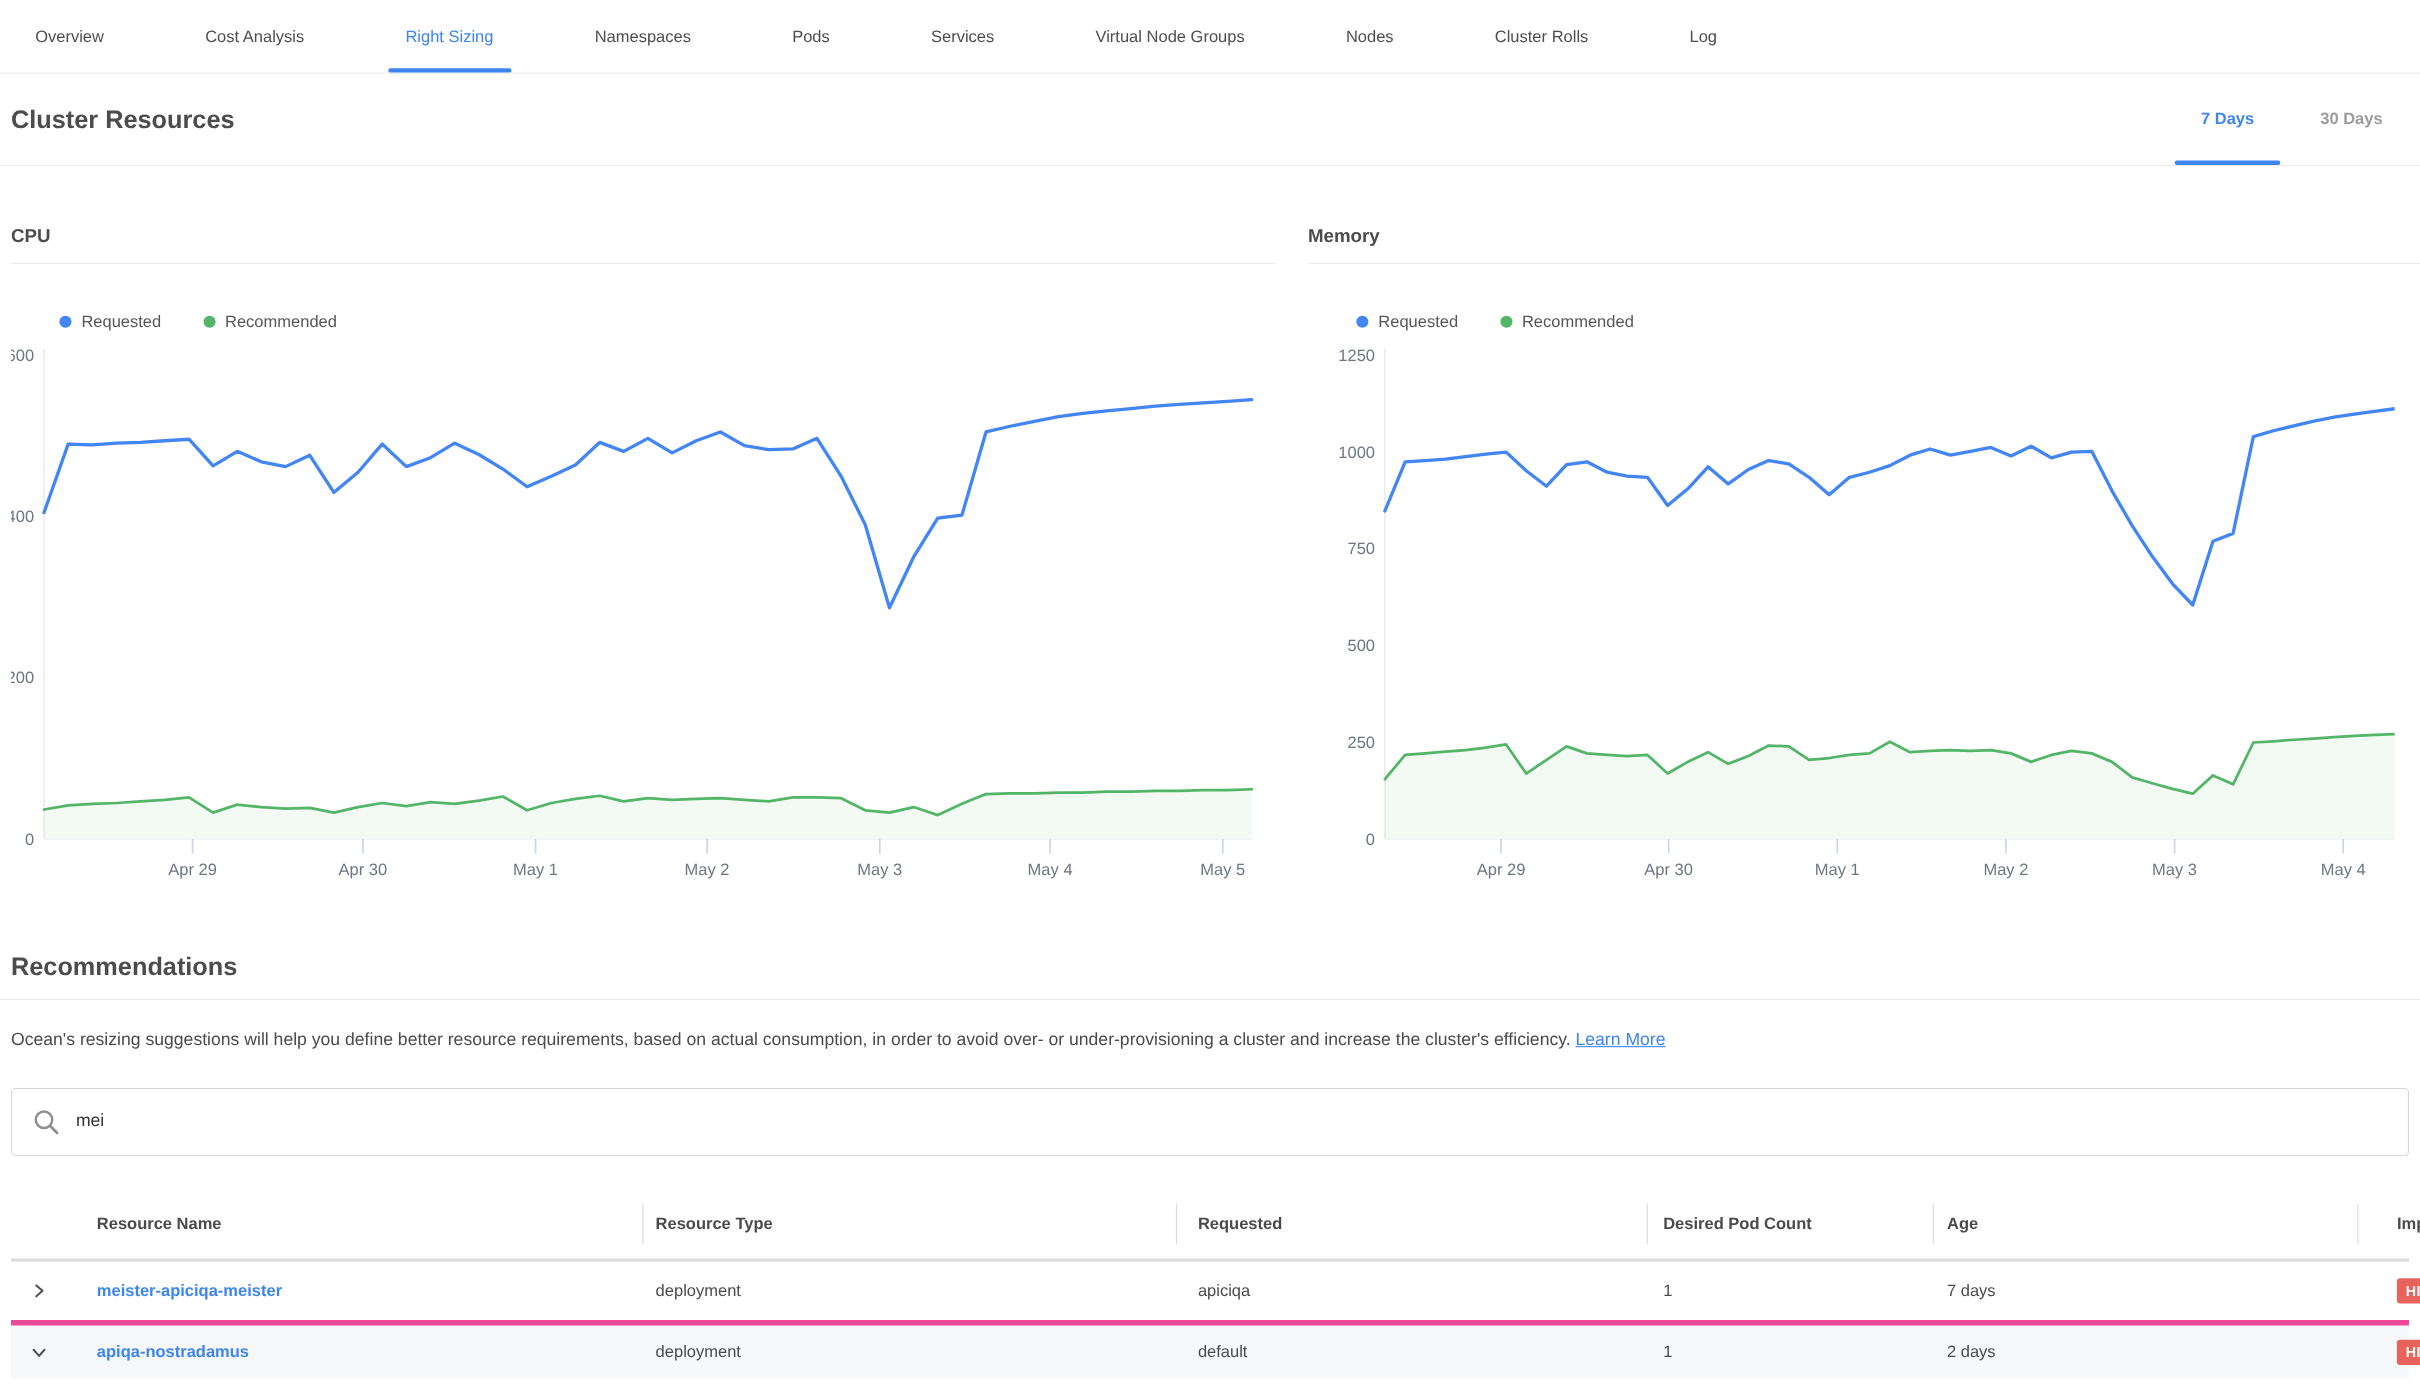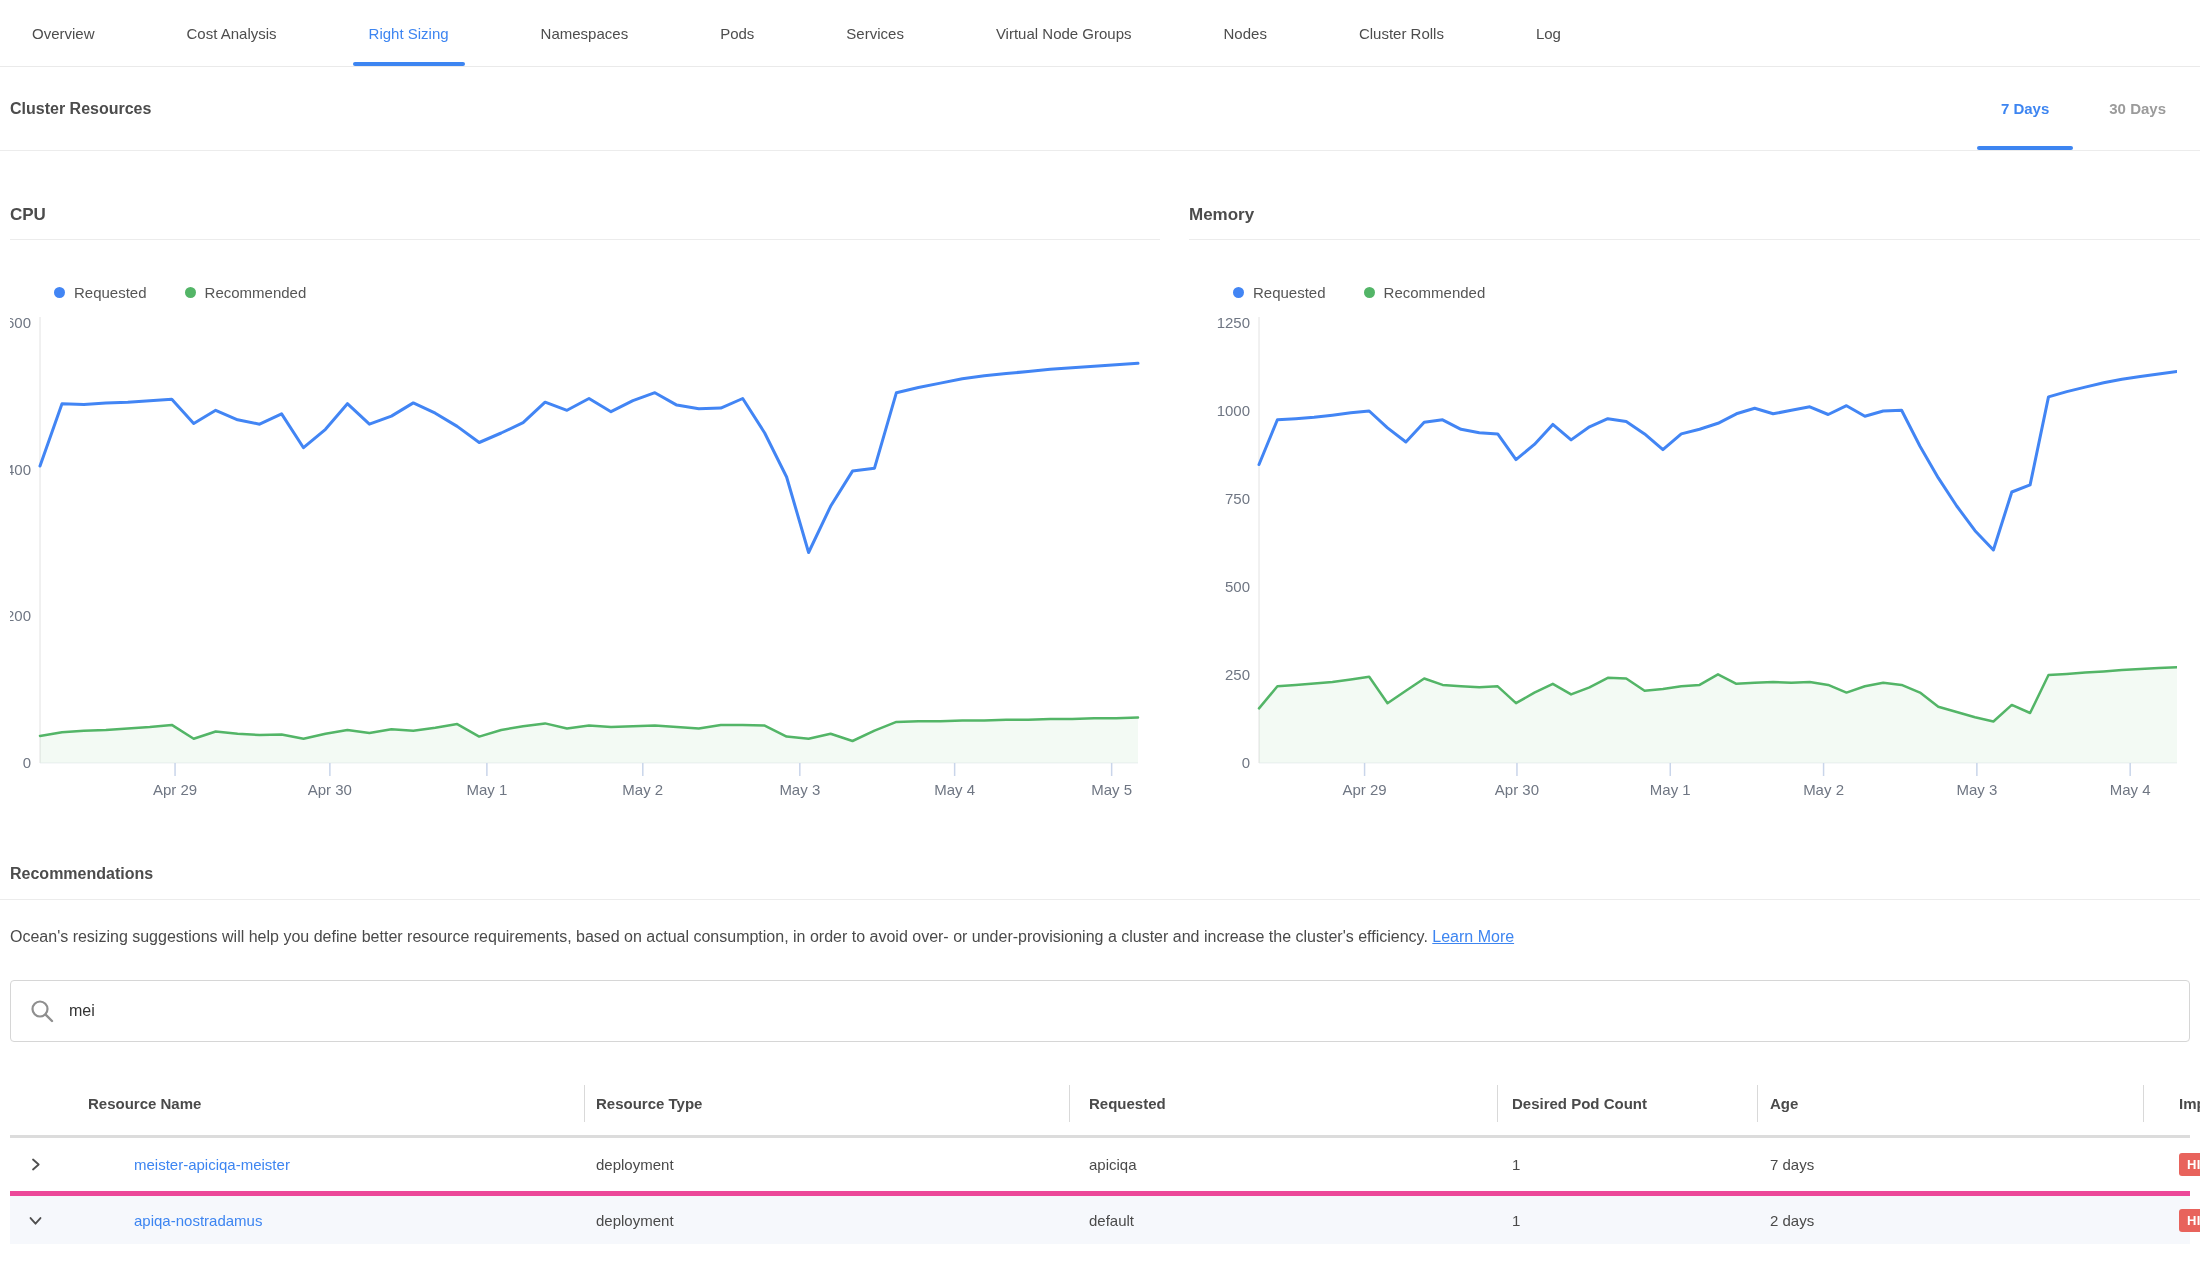--- a/index.html
+++ b/index.html
@@ -11,21 +11,21 @@
     padding-left: 16px; gap: 60px; background: #fff; }
   .tab { position: relative; display: flex; align-items: center; padding: 0 16px;
     font-size: 15px; color: #4d4d4d; cursor: pointer; white-space: nowrap; }
   .tab.active { color: var(--accent); }
   .tab.active::after { content: ""; position: absolute; left: 0; right: 0; bottom: 0;
     height: 4px; background: var(--accent); border-radius: 2px; }
 
   
   .cr-header { display: flex; justify-content: space-between; align-items: stretch;
     height: 84px; border-bottom: 1px solid #ececec; padding-left: 10px; }
-  .section-title { font-size: 16px; font-weight: 600; color: #4c4c4c; align-self: center; }
+  .section-title { font-size: 23px; font-weight: 600; color: #4c4c4c; align-self: center; }
   .range-toggle { display: flex; margin-right: 4px; }
   .range-option { position: relative; display: flex; align-items: center; padding: 0 30px;
     font-size: 15px; font-weight: bold; color: #9b9b9b; cursor: pointer; }
   .range-option.active { color: var(--accent); }
   .range-option.active::after { content: ""; position: absolute; left: 6px; right: 6px;
     bottom: 0; height: 4px; background: var(--accent); border-radius: 2px; }
 
   
   .charts-row { display: flex; gap: 29px; padding-left: 10px; margin-top: 54px; }
   .chart-panel.cpu { width: 1150px; flex: none; }
@@ -63,21 +63,21 @@
   .hcell:nth-child(3), .cell:nth-child(3) { padding-left: 12px; }
   .hcell:nth-child(4), .cell:nth-child(4) { padding-left: 20px; }
   .hcell:nth-child(5), .cell:nth-child(5) { padding-left: 15px; }
   .hcell:nth-child(6), .cell:nth-child(6) { padding-left: 13px; }
   .hcell:nth-child(7), .cell:nth-child(7) { padding-left: 36px; }
   .sort-arrow { font-weight: normal; font-size: 17px; color: #4c4c4c; margin-left: 10px; }
   .t-row { height: 53px; font-size: 15px; color: #4a4a4a; }
   .t-row.alt { background: #f6f8fc; }
   .t-row + .t-row { border-top: 5px solid #ec4899; }
   .chev-cell { display: flex; justify-content: center; align-items: center; cursor: pointer; height: 100%; }
-  .res-link { color: var(--accent); font-weight: 400; text-decoration: none; cursor: pointer; margin-left: 46px; }
+  .res-link { color: var(--accent); font-weight: 700; text-decoration: none; cursor: pointer; }
   .impact-badge { display: inline-block; background: var(--badge); color: #fff; font-size: 13px;
     font-weight: bold; padding: 4px 8px; border-radius: 3px; letter-spacing: .4px; }
 </style>
 </head>
 <body>
 
 <nav class="nav" id="nav-tabs">
     <div class="tab">Overview</div>
     <div class="tab">Cost Analysis</div>
     <div class="tab active">Right Sizing</div>

